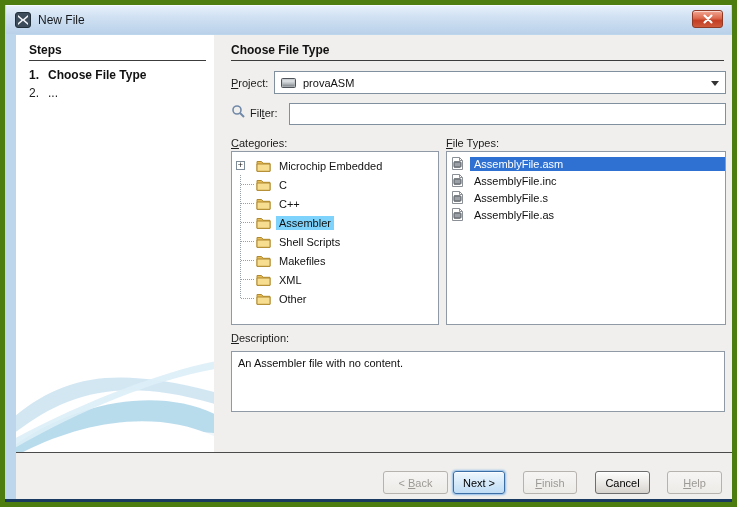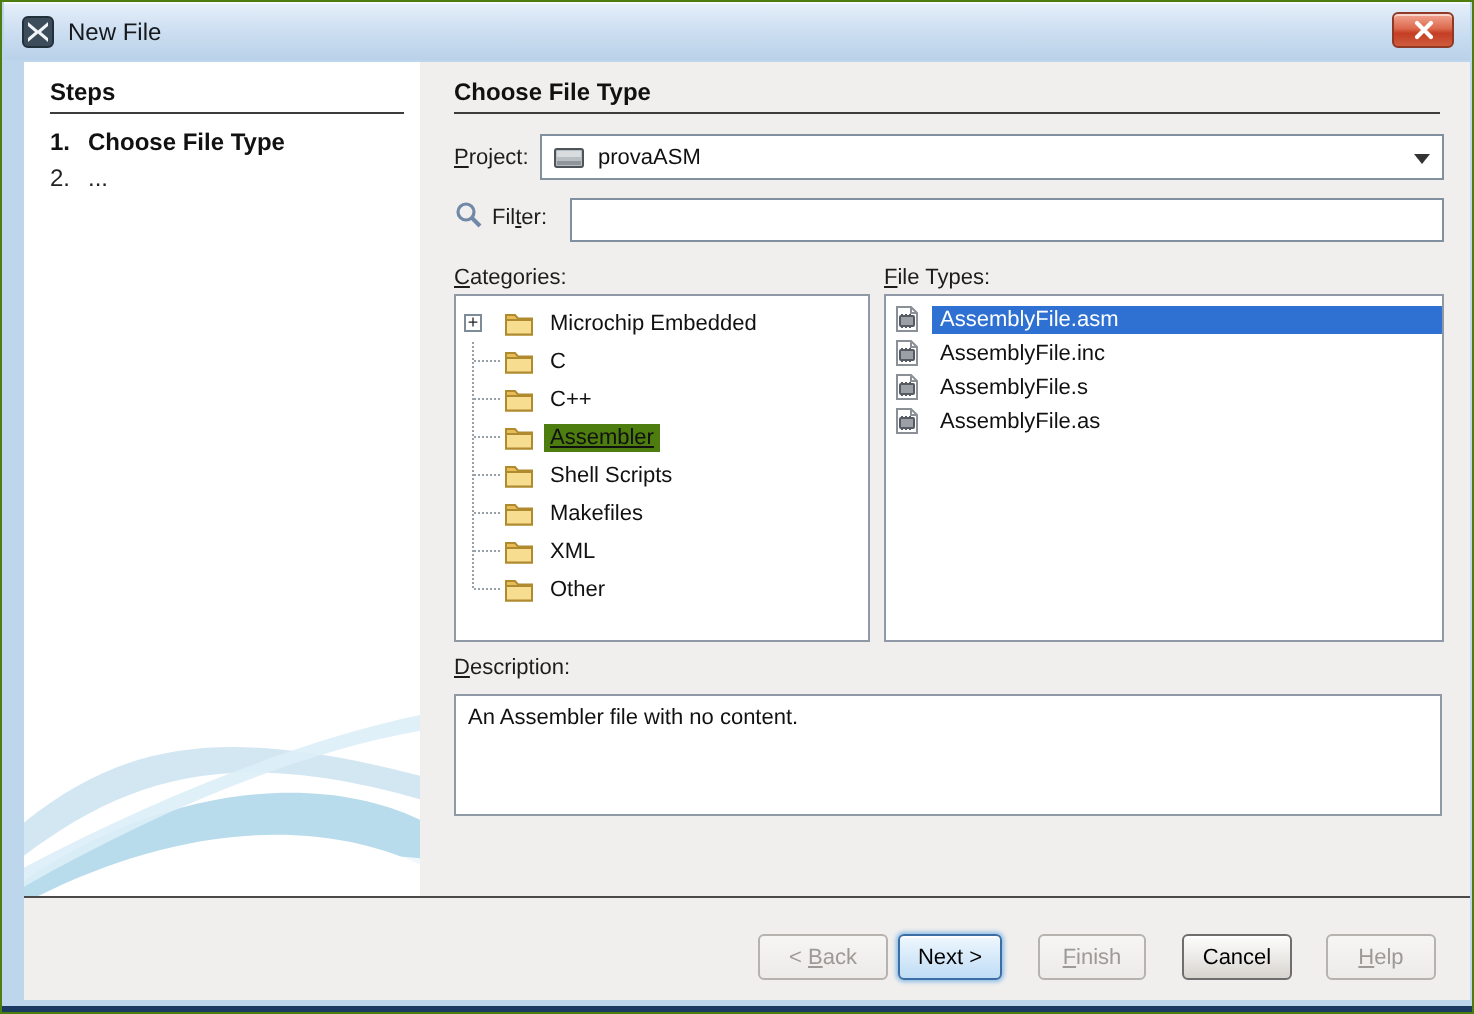--- a/index.html
+++ b/index.html
@@ -1,19 +1,19 @@
 <!DOCTYPE html>
 <html><head>
 <meta charset="utf-8">
 <style>
   * { margin:0; padding:0; box-sizing:border-box; }
   html,body { background:#e8e8e8; }
   body { font-family:"Liberation Sans","DejaVu Sans",sans-serif; font-size:11px; color:#111; }
 
-  .frame { position:relative; width:737px; height:507px; border:1px solid #4d7c0f;
+  .frame { position:relative; width:737px; height:507px; border:5px solid #4d7c0f;
            background:#bdd6ec; overflow:hidden; }
   .frame-bottom { position:absolute; left:0; right:0; bottom:0; height:3px; background:#1b3a61; }
 
   .titlebar { position:absolute; top:0; left:1px; right:1px; height:29px;
               background:linear-gradient(#e7f0fa,#cfe0f2 45%,#b9d1e9);
               box-shadow:inset 0 1px 0 #f4f9fe; display:flex; align-items:center; }
   .app-icon { width:16px; height:16px; margin-left:9px; }
   .win-title { margin-left:7px; font-size:12px; color:#15181c; }
   .close-btn { position:absolute; right:8px; top:5px; width:31px; height:18px;
                border:1px solid #8e3a26; border-radius:3px;
@@ -56,21 +56,21 @@
   .desc-box { left:215px; top:316px; width:494px; height:61px; padding:5px 6px; }
 
   .vline { position:absolute; left:8px; top:23px; height:123px; border-left:1px dotted #98a0a8; }
   .tree-row { position:relative; height:19px; display:flex; align-items:center; }
   .tree-row .conn { position:absolute; left:9px; top:9px; width:13px; border-top:1px dotted #98a0a8; }
   .plusbox { position:absolute; left:4px; top:5px; width:9px; height:9px; background:#fff;
              border:1px solid #7e8c9a; font-size:9px; line-height:7px; text-align:center;
              color:#222; cursor:pointer; }
   .tree-row .folder { margin-left:24px; flex:0 0 auto; }
   .tree-row .tlabel { margin-left:5px; padding:1px 3px; white-space:nowrap; }
-  .tree-row.selected .tlabel { background:#4d7c0f;text-decoration:underline; }
+  .tree-row.selected .tlabel { background:#7dd3fc; }
 
   .file-row { height:17px; display:flex; align-items:center; }
   .file-row .ficon { margin-left:4px; flex:0 0 auto; }
   .file-row .flabel { flex:1 1 auto; margin-left:6px; padding:1px 4px; white-space:nowrap; }
   .file-row.selected .flabel { background:#2e71d3; color:#fff; }
 
   .separator { position:absolute; left:0; right:0; top:417px; height:1px; background:#4a4a4a; }
 
   .btn { position:absolute; top:436px; height:23px; border-radius:3px; text-align:center;
          font:11px "Liberation Sans",sans-serif; display:flex; align-items:center; justify-content:center;

